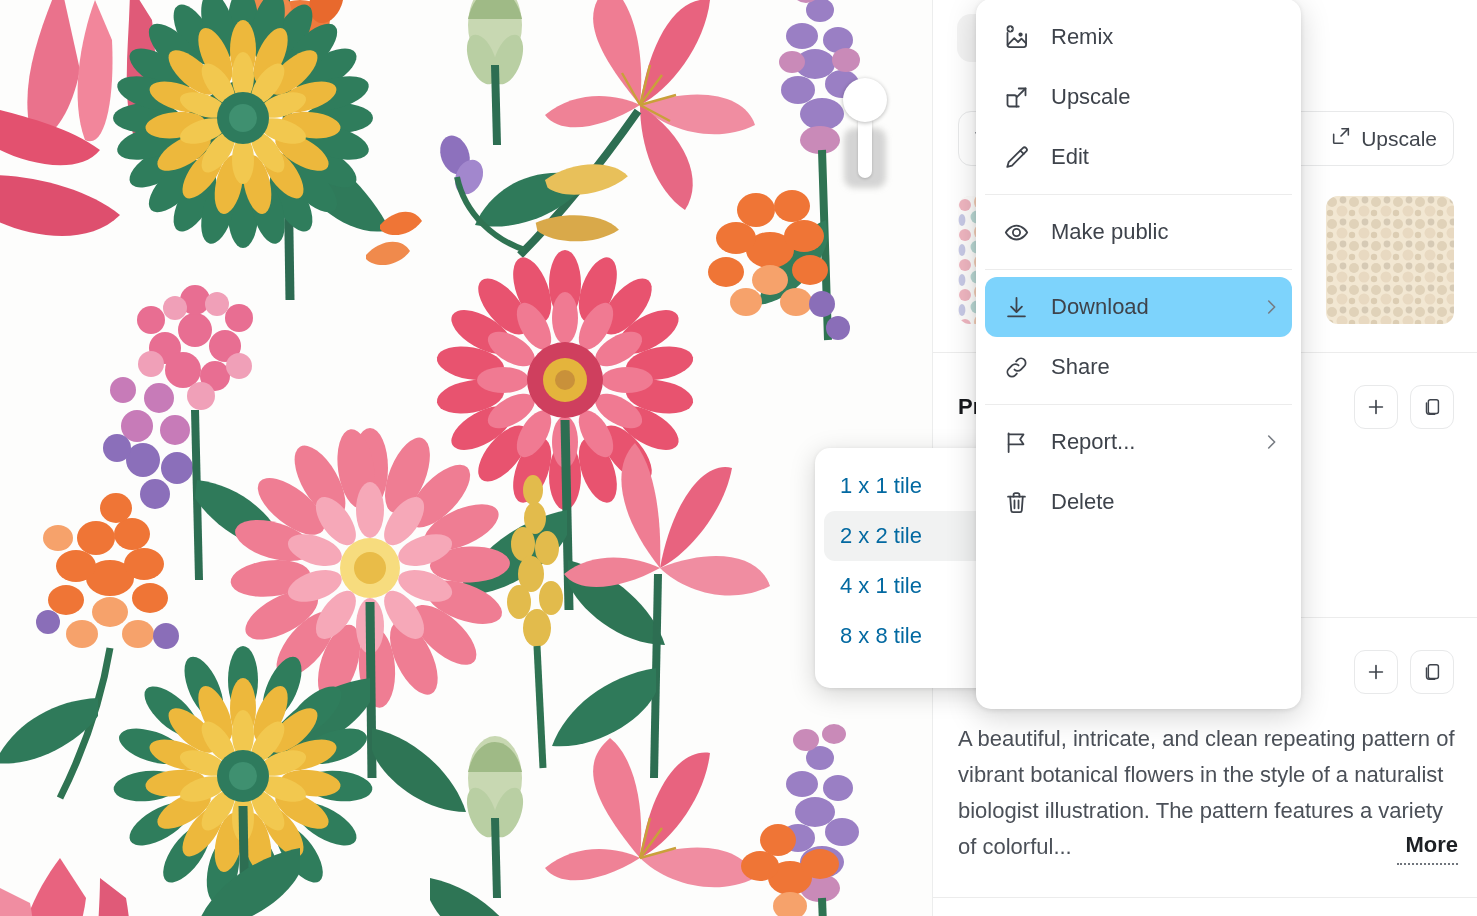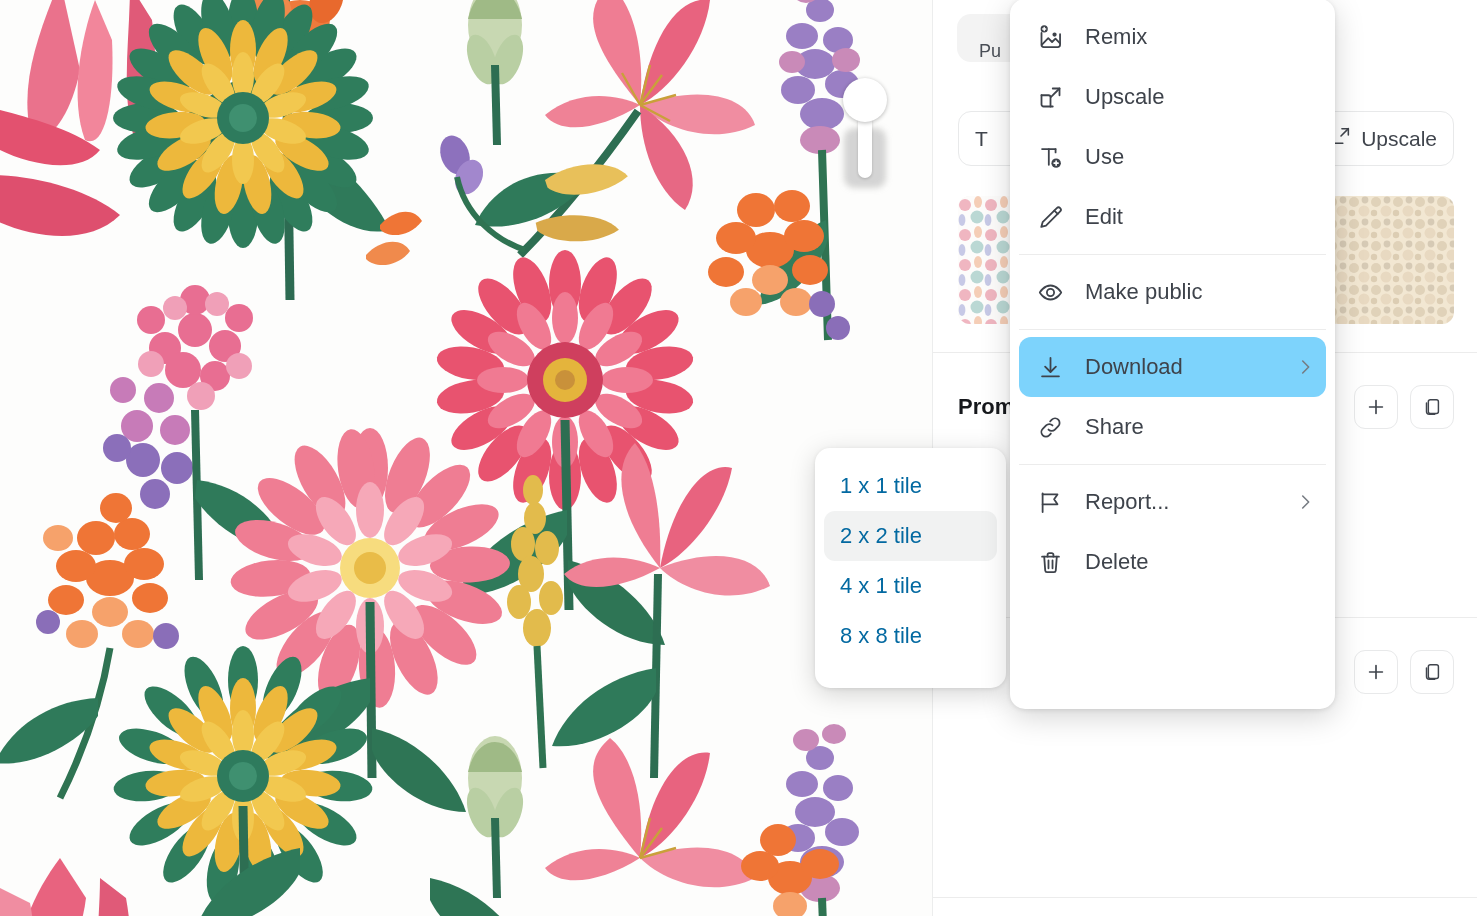--- a/index.html
+++ b/index.html
@@ -146,21 +146,21 @@
   .tile-item {
     height: 50px; display: flex; align-items: center;
     padding: 0 16px;
     border-radius: 11px;
     font-size: 22px; color: #0369a1;
   }
   .tile-item.sel { background: #f1f2f2; }
 
   
   .ctx {
-    position: absolute; left: 1010px; top: -1px;
+    position: absolute; left: 976px; top: -1px;
     width: 325px; height: 710px;
     background: #ffffff;
     border-radius: 15px;
     box-shadow: 0 8px 30px rgba(0,0,0,.17), 0 1px 5px rgba(0,0,0,.10);
     padding: 8px 9px 10px 9px;
     z-index: 30;
   }
   .ctx-item {
     position: relative;
     height: 60px;
@@ -747,20 +747,24 @@
       </div>
       <div class="tool-btn">
         <svg width="22" height="22" viewBox="0 0 24 24" fill="none" stroke="#40454d" stroke-width="1.6" stroke-linecap="round" stroke-linejoin="round">
           <rect x="8" y="4" width="11" height="15" rx="2.2"></rect>
           <path d="M6 7.5v9.5a3 3 0 0 0 3 3h6"></path>
         </svg>
       </div>
     </div>
   </div>
 
+  <div class="desc">
+    <span>A beautiful, intricate, and clean repeating pattern of vibrant botanical flowers in the style of a naturalist biologist illustration. The pattern features a variety of colorful...</span>
+    <span class="more">More</span>
+  </div>
 
   <div class="divider" style="top:897px;"></div>
 </div>
 
 <div class="tile-menu">
   <div class="tile-item">
     <span>1 x 1 tile</span>
   </div>
   <div class="tile-item sel">
     <span>2 x 2 tile</span>
@@ -793,32 +797,20 @@
       <svg width="27" height="27" viewBox="0 0 24 24" fill="none" stroke="#3e434b" stroke-width="1.6" stroke-linecap="round" stroke-linejoin="round">
         <path d="M4 10v8.2a1.8 1.8 0 0 0 1.8 1.8H14"></path>
         <path d="M4 10h6.2a1.8 1.8 0 0 1 1.8 1.8V20"></path>
         <path d="M14 4h6v6"></path>
             <path d="M20 4l-7.5 7.5"></path>
       </svg>
     </span>
     <span class="ctx-label">Upscale</span>
   </div>
 
-  <div class="ctx-item">
-    <span class="ctx-ico">
-      <svg width="27" height="27" viewBox="0 0 24 24" fill="none" stroke="#3e434b" stroke-width="1.6" stroke-linecap="round" stroke-linejoin="round">
-        <path d="M4.5 4.5h12"></path>
-            <path d="M10.5 4.5v14"></path>
-            <path d="M16.5 4.5v3"></path>
-        <circle cx="17" cy="17" r="4.2" fill="#3e434b" stroke="none"></circle>
-        <path d="M17 15.2v3.6M15.2 17h3.6" stroke="#ffffff" stroke-width="1.4"></path>
-      </svg>
-    </span>
-    <span class="ctx-label">Use</span>
-  </div>
 
   <div class="ctx-item">
     <span class="ctx-ico">
       <svg width="27" height="27" viewBox="0 0 24 24" fill="none" stroke="#3e434b" stroke-width="1.6" stroke-linecap="round" stroke-linejoin="round">
         <path d="M17.6 3.6a2.1 2.1 0 0 1 3 3L8 19.2l-4.2 1.2L5 16.2z"></path>
         <path d="M15.4 5.8l3 3"></path>
       </svg>
     </span>
     <span class="ctx-label">Edit</span>
   </div>

